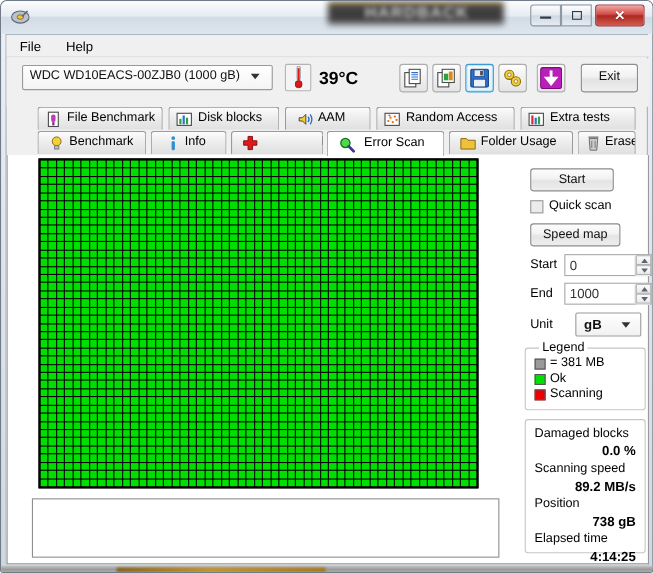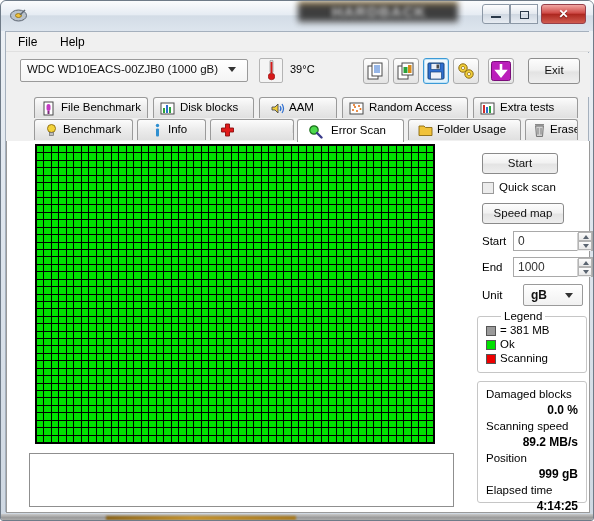--- a/index.html
+++ b/index.html
@@ -115,21 +115,21 @@
   }
   #thermo-box {
     position: absolute; left: 253px; top: 5px; width: 24px; height: 25px;
     border: 1px solid #b4b4b4; background: #f4f4f4; border-radius: 2px;
   }
   #thermo {
     position: absolute; left: 262px; top: 7px; width: 6px; height: 21px;
   }
   #temp-text {
     position: absolute; left: 284px; top: 10px;
-    font-size: 11px; font-weight: normal; color: #000;
+    font-size: 16px; font-weight: bold; color: #000;
   }
   .tool-btn {
     position: absolute; top: 5px; width: 26px; height: 26px;
     border: 1px solid #acacac; border-radius: 3px;
     background: linear-gradient(180deg,#fefefe 0%, #f0f0f0 50%, #e4e4e4 100%);
     cursor: default;
   }
   .tool-btn.sel {
     border: 1px solid #3c9ad6;
     box-shadow: inset 0 0 0 1px #bfe3f7;
@@ -253,21 +253,21 @@
     width: 0; height: 0; border-left: 4px solid transparent;
     border-right: 4px solid transparent; border-top: 5px solid #333;
   }
 
   .group {
     position: absolute;
     border: 1px solid #c6c6c6; border-radius: 3px;
     background: #ffffff;
   }
   .group-title {
-    position: absolute; top: -7px; left: 23px;
+    position: absolute; top: -7px; left: 12px;
     background: #ffffff; padding: 0 3px;
     font-size: 11.5px; color: #000;
   }
   #legend-group { left: 8px; top: 175px; width: 110px; height: 57px; }
   .leg-row { position: absolute; left: 8px; font-size: 11.5px; color: #000; white-space: nowrap; }
   .leg-sq { position: absolute; left: 0; top: 2px; width: 10px; height: 10px; border: 1px solid #555; }
   .leg-txt { position: absolute; left: 14px; top: 0; }
 
   #stats-group { left: 8px; top: 240px; width: 110px; height: 122px; }
   .stat-label { position: absolute; left: 8px; font-size: 11.5px; color: #000; }
@@ -2708,21 +2708,21 @@
       </div>
 
       <div class="group" id="stats-group">
         <span class="stat-label" style="top:6px;">Damaged blocks</span>
         <span class="stat-value" style="top:21px;">0.0 %</span>
 
         <span class="stat-label" style="top:38px;">Scanning speed</span>
         <span class="stat-value" style="top:53px;">89.2 MB/s</span>
 
         <span class="stat-label" style="top:70px;">Position</span>
-        <span class="stat-value" style="top:85px;">999 gB</span>
+        <span class="stat-value" style="top:85px;">738 gB</span>
 
         <span class="stat-label" style="top:102px;">Elapsed time</span>
         <span class="stat-value" style="top:117px;">4:14:25</span>
       </div>
 
     </div>
   </div>
 
   <div id="bottom-strip"></div>
   <div id="bottom-gold"></div>

